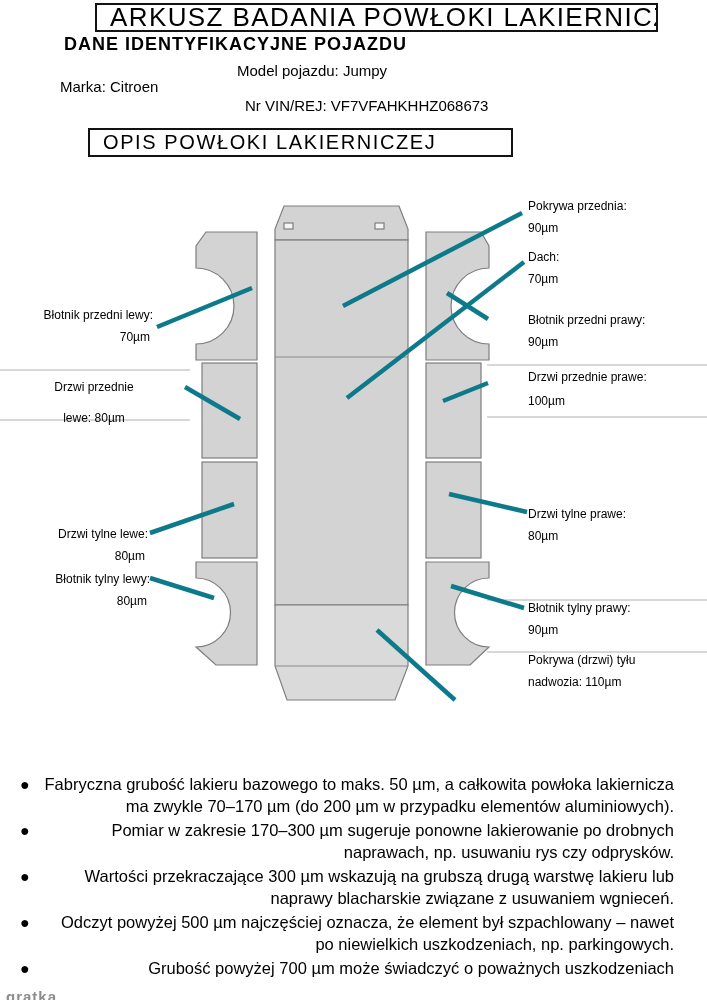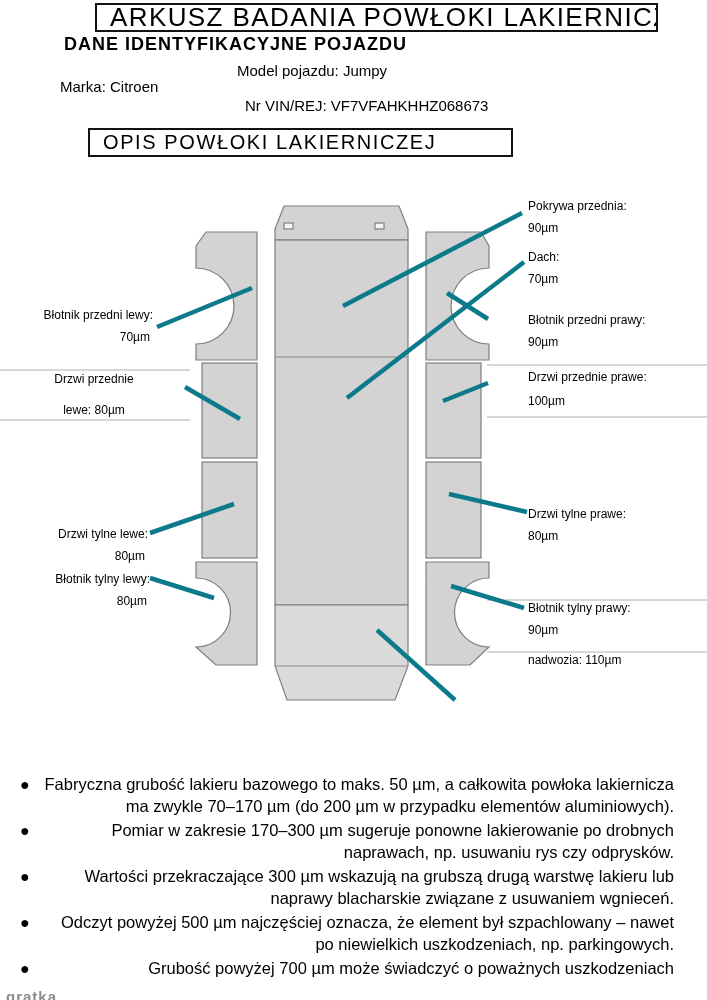--- a/index.html
+++ b/index.html
@@ -44,21 +44,21 @@
   }
   svg.diagram{left:0;top:0;}
   .dlabel{
     position:absolute;
     font-size:12px;
     line-height:22px;
     white-space:nowrap;
   }
   .dlabel.ral{text-align:right;}
   .dlabel.cal{text-align:center;white-space:normal;}
-  .dlabel.wide{line-height:31px;}
+  .dlabel.wide{line-height:31px;margin-top:8px;}
   .notes{
     position:absolute;
     left:14px;top:774px;width:678px;
     margin:0;padding:0;
     list-style:none;
   }
   .notes li{
     display:flex;
     align-items:flex-start;
     margin-bottom:3px;
@@ -177,20 +177,21 @@
 </div>
 <div class="dlabel" style="left:528px;top:503px;">
   <div>Drzwi tylne prawe:</div>
   <div>80µm</div>
 </div>
 <div class="dlabel" style="left:528px;top:597px;">
   <div>Błotnik tylny prawy:</div>
   <div>90µm</div>
 </div>
 <div class="dlabel" style="left:528px;top:649px;">
+  <div>Pokrywa (drzwi) tyłu</div>
   <div>nadwozia: 110µm</div>
 </div>
 
 <ul class="notes">
   <li>
       <span class="dot">●</span>
       <div class="ntext">Fabryczna grubość lakieru bazowego to maks. 50 µm, a całkowita powłoka lakiernicza ma zwykle 70–170 µm (do 200 µm w przypadku elementów aluminiowych).</div>
     </li>
   <li>
       <span class="dot">●</span>

